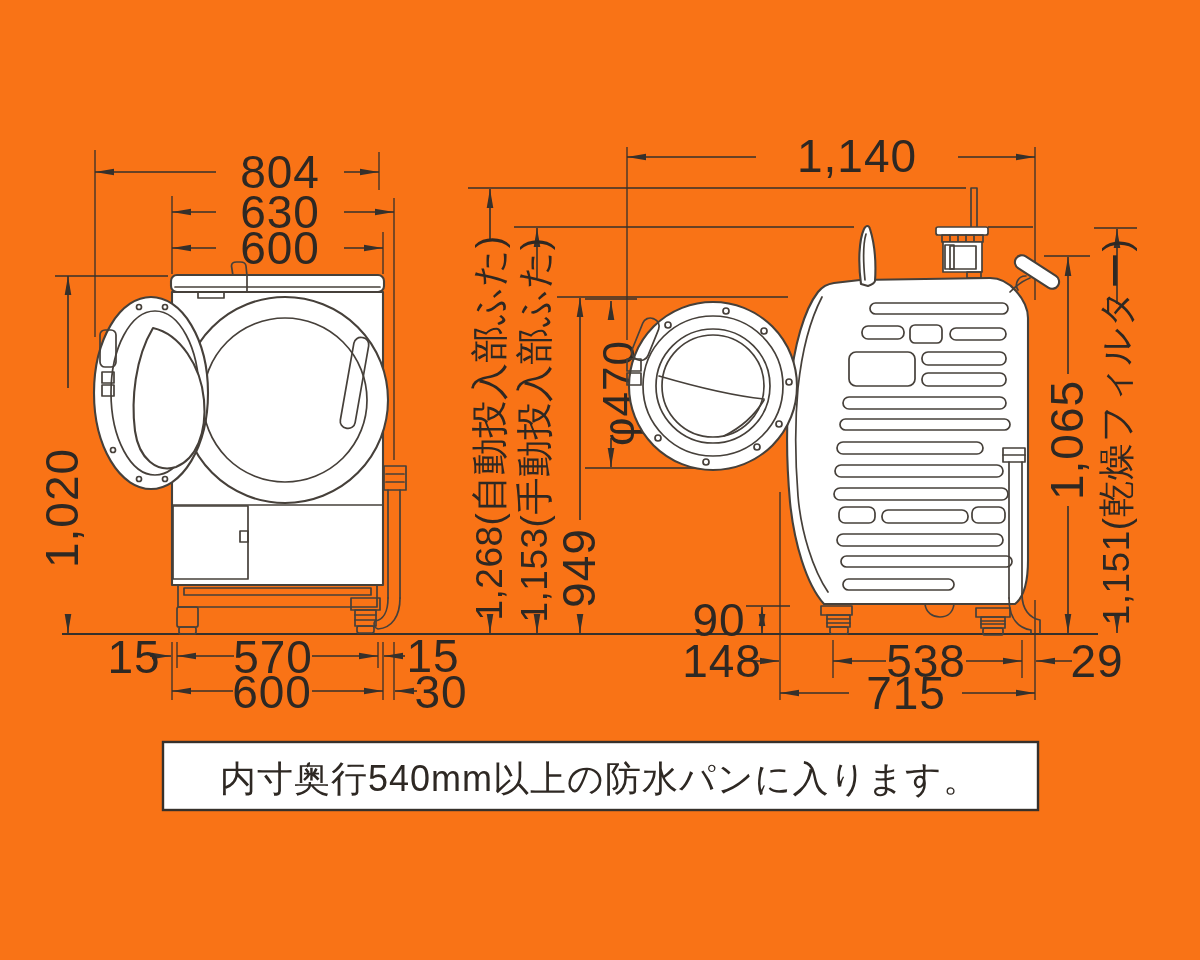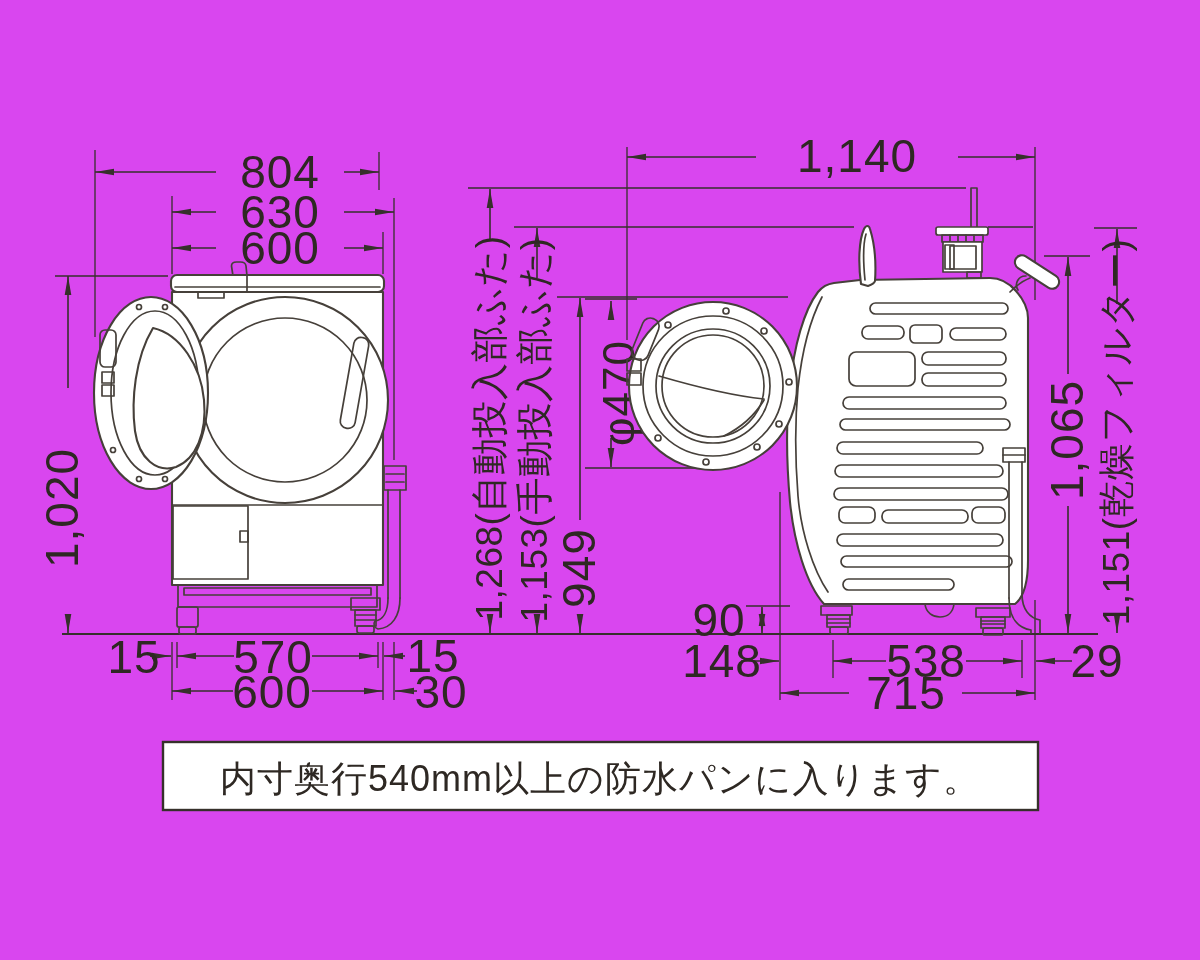--- a/index.html
+++ b/index.html
@@ -1,16 +1,16 @@
 <!DOCTYPE html>
 <html><head>
 <meta charset="utf-8">
 <style>
   html,body{margin:0;padding:0;background:#ffffff;}
-  .stage{width:1200px;height:960px;position:relative;background:#d946ef;}
+  .stage{width:1200px;height:960px;position:relative;background:#f97316;}
   svg{display:block}
   .mf {stroke:#46403a;fill:#ffffff;stroke-width:2.1;stroke-linejoin:round;}
   .thin{stroke:#46403a;fill:none;stroke-width:1.7;stroke-linecap:round;stroke-linejoin:round;}
   .thinf{stroke:#46403a;fill:#ffffff;stroke-width:1.7;stroke-linejoin:round;}
   
   .dim{stroke:#36302b;fill:none;stroke-width:1.6;}
   .ext{stroke:#36302b;fill:none;stroke-width:1.3;}
   .floor{stroke:#36302b;fill:none;stroke-width:1.8;}
   
   text{font-family:"Liberation Sans",sans-serif;fill:#2e2823;}

